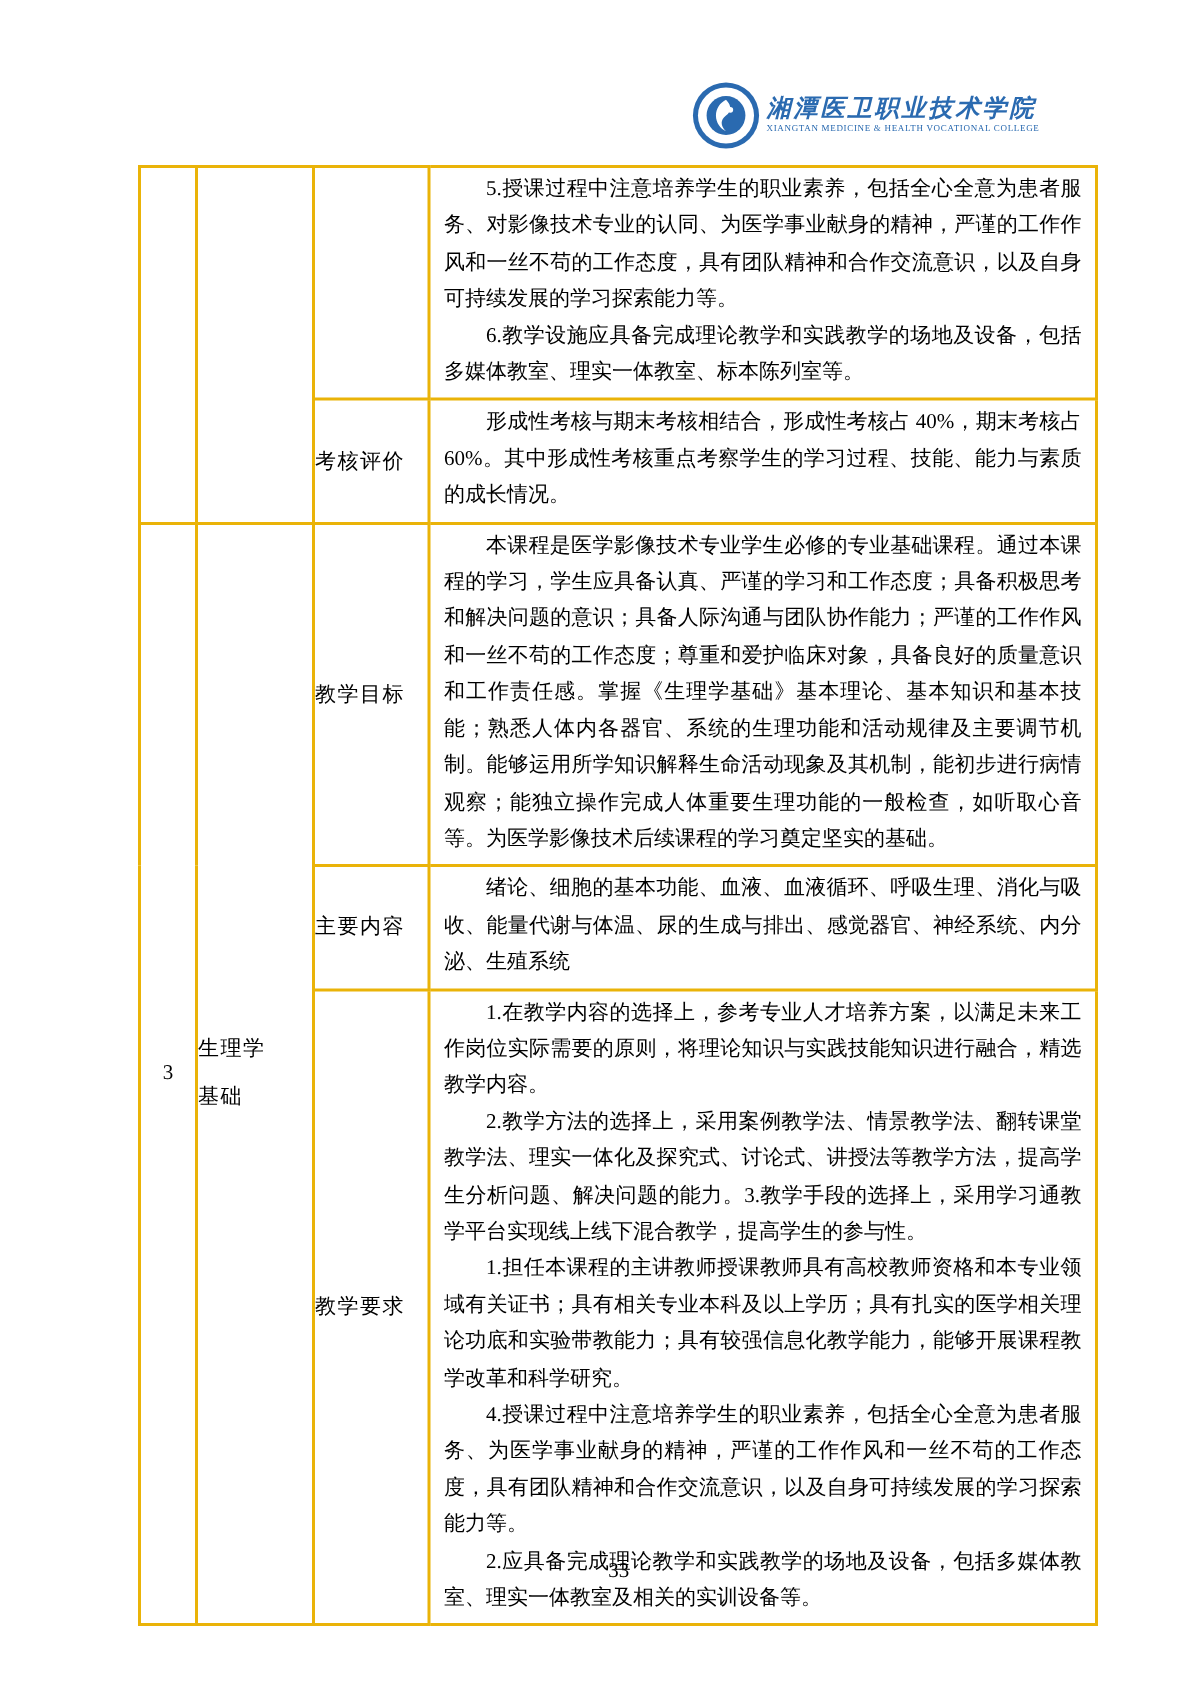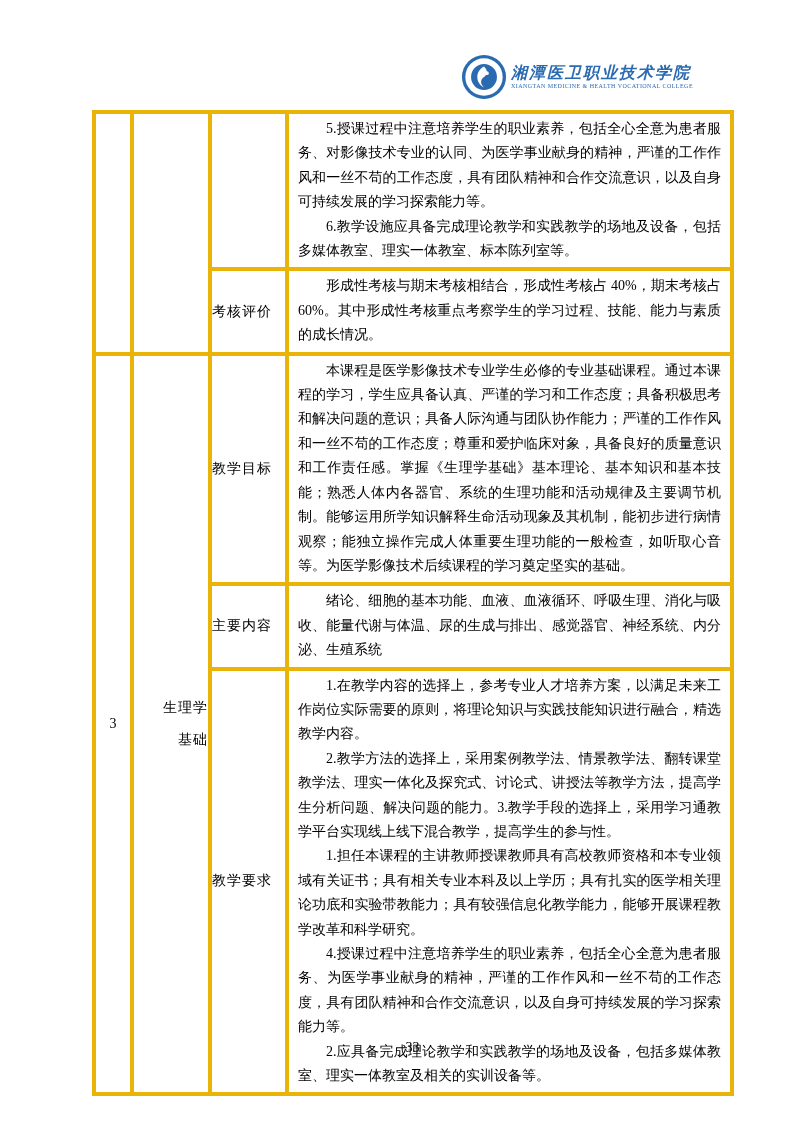--- a/index.html
+++ b/index.html
@@ -24,33 +24,33 @@
   .logo-text .en {
     color:#2a6ab0; font-size:6px; letter-spacing:0.45px; white-space:nowrap;
   }
 
   
   table.doc-table {
     position:absolute; top:110px; left:92px; width:638px;
     border-collapse:collapse; table-layout:fixed;
   }
   .doc-table td {
-    border:4px solid #eab308;
+    border:2px solid #eab308;
     font-size:14px;
     vertical-align:middle;
   }
   .cell-label { letter-spacing:1px; }
   .cell-content {
     vertical-align:top;
     padding:3px 9px 4px 9px;
     text-align:justify;
     line-height:24.4px;
   }
   .cell-content p, .para { text-indent:2em; text-align:justify; }
-  .course-cell { text-align:right; line-height:2.3; letter-spacing:1px; }
+  .course-cell { text-align:left; line-height:2.3; letter-spacing:1px; }
   .index-cell { text-align:center; }
 
   
   .page-number {
     position:absolute; top:1040px; left:16px; width:793px;
     text-align:center; font-size:14px;
   }
 </style>
 </head>
 <body>

